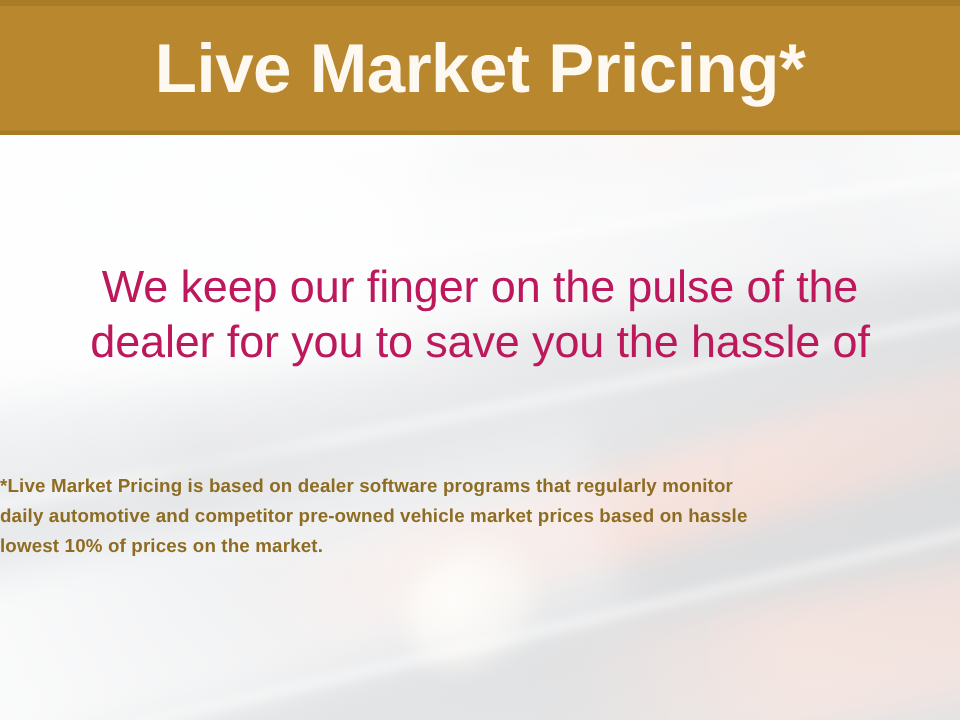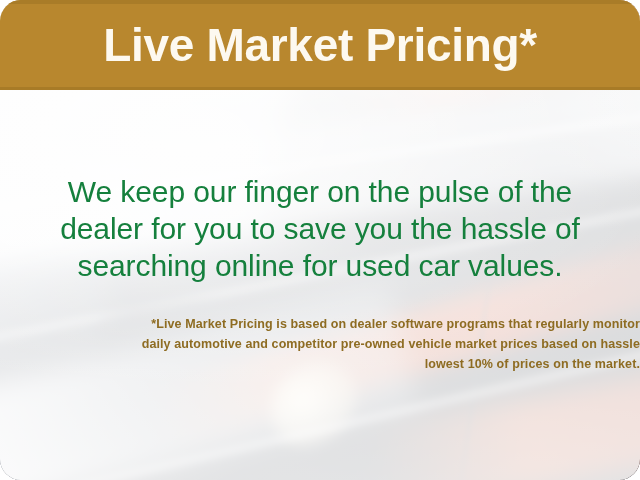--- a/index.html
+++ b/index.html
@@ -8,21 +8,20 @@
     padding: 0;
     background: #ffffff;
   }
   #stage {
     position: relative;
     width: 640px;
     height: 480px;
     overflow: hidden;
     background: #f2f0ee;
     font-family: "Liberation Sans", sans-serif;
-    border-radius: 21px;
   }
 
   
   #photo {
     position: absolute;
     inset: 0;
     overflow: hidden;
   }
   
   .bg-base {
@@ -226,38 +225,38 @@
     margin-top: -2px;
   }
 
   
   #headline {
     position: absolute;
     left: 0;
     top: 173px;
     width: 640px;
     text-align: center;
-    color: #15803d;
+    color: #be185d;
     font-size: 30px;
     font-weight: normal;
     line-height: 37px;
     letter-spacing: -0.1px;
   }
   #headline .hl-line {
     display: block;
     white-space: nowrap;
   }
 
   
   #disclaimer {
     position: absolute;
     left: 0;
     top: 314px;
     width: 640px;
-    text-align: right;
+    text-align: left;
     color: #8e6c22;
     font-size: 12.5px;
     font-weight: bold;
     line-height: 20px;
     letter-spacing: 0.1px;
   }
   #disclaimer .dc-line {
     display: block;
     white-space: nowrap;
   }
@@ -289,21 +288,20 @@
   <div id="wash"></div>
   <div id="wash2"></div>
 
   <div id="banner">
     <div id="banner-title">Live Market Pricing*</div>
   </div>
 
   <div id="headline">
     <span class="hl-line">We keep our finger on the pulse of the</span>
     <span class="hl-line">dealer for you to save you the hassle of</span>
-    <span class="hl-line">searching online for used car values.</span>
   </div>
 
   <div id="disclaimer">
     <span class="dc-line">*Live Market Pricing is based on dealer software programs that regularly monitor</span>
     <span class="dc-line">daily automotive and competitor pre-owned vehicle market prices based on hassle</span>
     <span class="dc-line">lowest 10% of prices on the market.</span>
   </div>
 
 </div>
 

